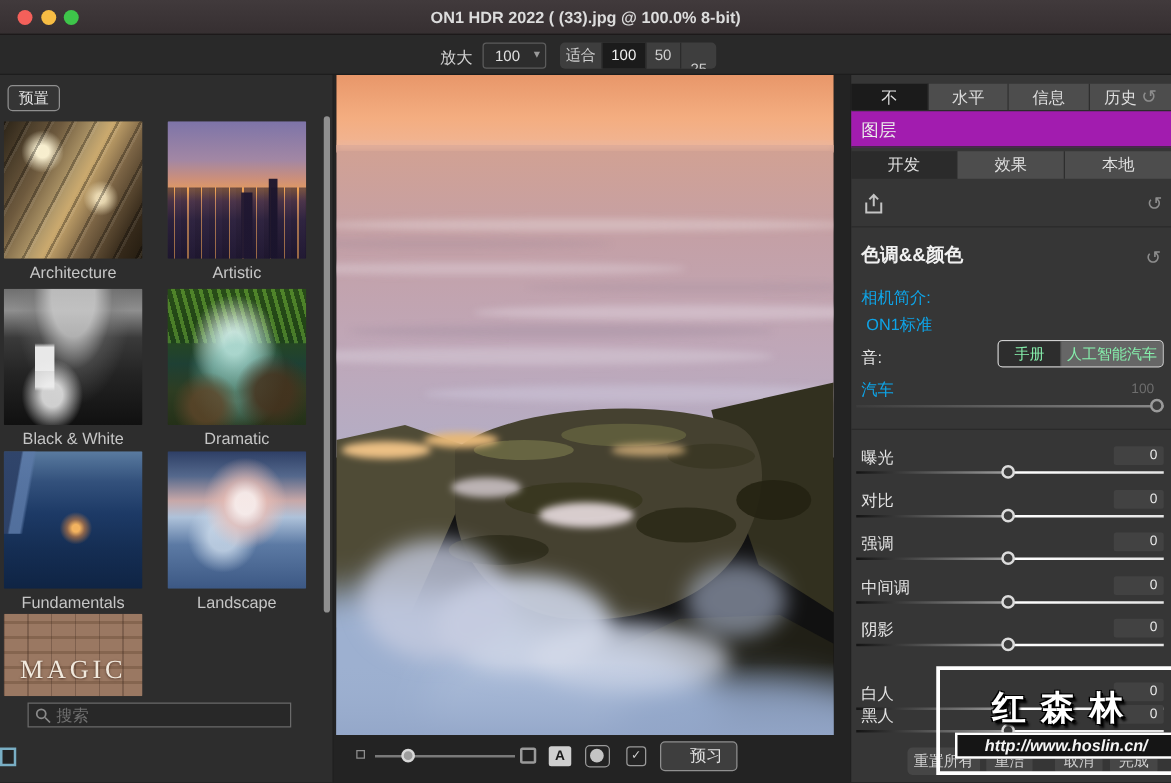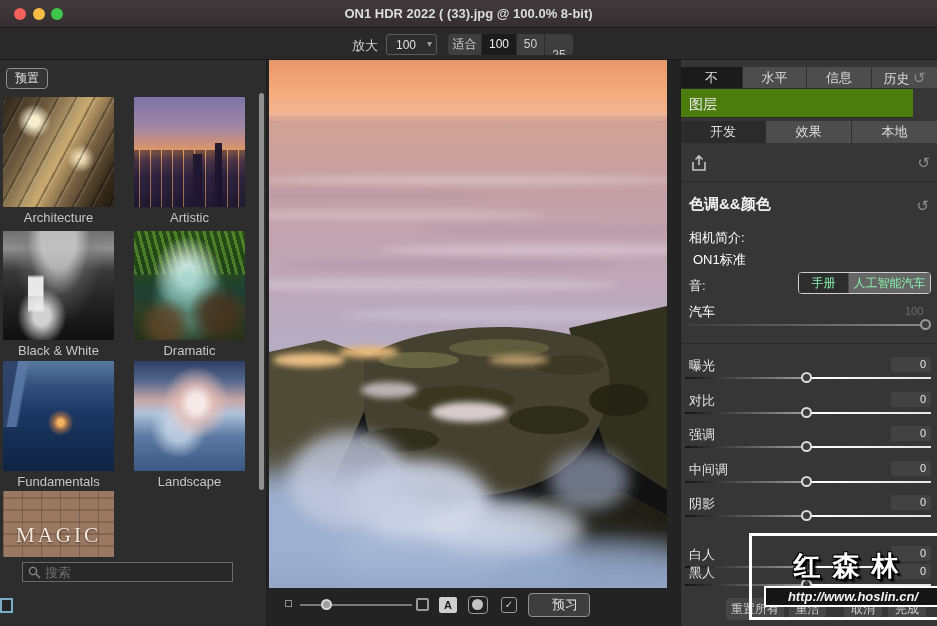--- a/index.html
+++ b/index.html
@@ -91,31 +91,31 @@
   .bb-circle i { position:absolute; left:3px; top:2px; width:11px; height:11px; border-radius:50%; background:#c4c4c4; }
   .bb-check { left:234px; top:537px; width:16px; height:16px; border:1px solid #9a9a9a; border-radius:3px; color:#cfcfcf; font-size:10px; text-align:center; line-height:14px; }
   .bb-preview { left:261px; top:533px; width:62px; height:24px; border:1px solid #909090; border-radius:4px; background:#3e3e3e; color:#e0e0e0; font-size:13px; text-align:center; line-height:22px;padding-left:12px; }
 
   
   .rpanel { left:680px; top:60px; width:257px; height:566px; background:#363636; border-left:1px solid #202020; }
   .toptabs { left:0; top:7px; width:257px; height:21px; display:flex; }
   .toptabs .tab { height:21px; line-height:21px; text-align:center; font-size:13px; color:#dedede; background:#4d4d4d; border-right:1px solid #2e2e2e; }
   .toptabs .tab.sel { background:#1b1b1b; }
   .tw0{width:62px}.tw1{width:64px}.tw2{width:65px}.tw3{width:66px;border-right:none}
-  .layersbar { left:0; top:28px; width:232px; height:30px; background:#4d7c0f; border-top:1px solid #2b2b2b; border-bottom:1px solid #2b2b2b; }
+  .layersbar { left:0; top:28px; width:257px; height:30px; background:#a21caf; border-top:1px solid #2b2b2b; border-bottom:1px solid #2b2b2b; }
   .layersbar span { position:absolute; left:8px; top:7px; font-size:14px; color:#ebebeb; }
   .modetabs { left:0; top:61px; width:257px; height:22px; display:flex; }
   .modetabs .tab { height:22px; line-height:22px; text-align:center; font-size:13px; color:#dedede; background:#4d4d4d; border-right:1px solid #2e2e2e; }
   .modetabs .tab.sel { background:#2b2b2b; }
   .mw0{width:85px}.mw1{width:86px}.mw2{width:86px;border-right:none}
   .iconrow { left:0; top:90px; width:257px; height:30px; }
   .undo { color:#8d8d8d; font-size:15px; }
   .divider { left:0; width:257px; height:1px; background:#2a2a2a; }
   .sec-title { left:8px; top:135px; font-size:15px; font-weight:bold; color:#f0f0f0; }
-  .muted { color:#ffffff; font-size:13px; }
+  .muted { color:#0ea5e9; font-size:13px; }
   .prof-label { left:8px; top:169px; }
   .prof-val { left:12px; top:191px; }
   .tone-label { left:8px; top:217px; font-size:13px; color:#e3e3e3; }
   .toneseg { left:117px; top:212px; height:22px; display:flex; border:1px solid #cfcfcf; border-radius:4px; overflow:hidden; }
   .toneseg .cell { height:20px; line-height:20px; text-align:center; font-size:12px; color:#86efac; }
   .toneseg .manual { width:49px; background:#2d2d2d; }
   .toneseg .ai { width:82px; background:#666666; border-left:1px solid #4a4a4a; }
   .auto-label { left:8px; top:243px; }
   .auto-val { left:224px; top:245px; font-size:11px; color:#6d6d6d; }
   .track { position:absolute; left:4px; width:246px; height:2px; }

